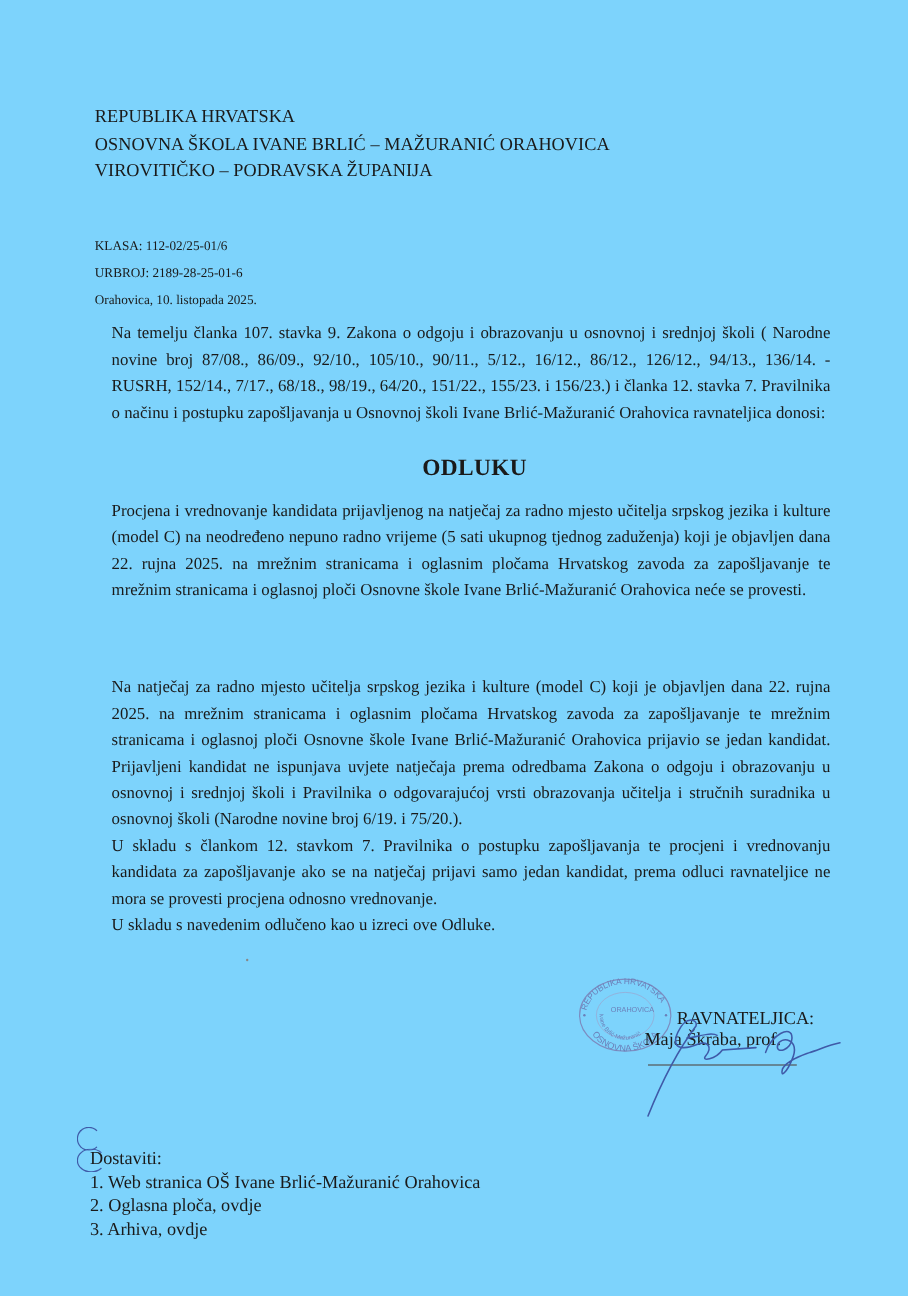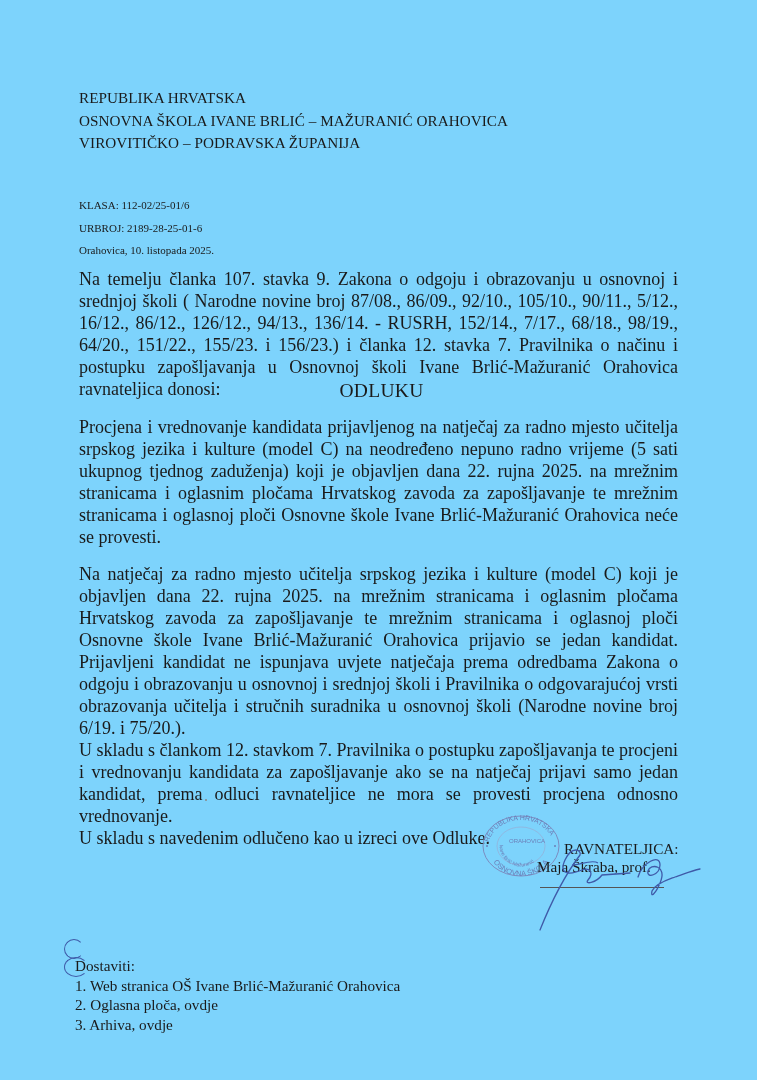--- a/index.html
+++ b/index.html
@@ -5,23 +5,23 @@
     html, body { margin: 0; padding: 0; background: #ffffff; }
     body {
       width: 757px; height: 1080px; position: relative; overflow: hidden;
       font-family: "Liberation Serif", serif; color: #1a1a1a;
     }
     .page { position: absolute; left: 0; top: 0; width: 757px; height: 1080px; background: #7dd3fc; }
     .hdr { position: absolute; left: 79px; top: 87px; font-size: 15.2px; line-height: 22.5px; letter-spacing: 0.05px; }
     .hdr div { white-space: nowrap; }
     .meta { position: absolute; left: 79px; top: 194px; font-size: 11px; line-height: 22.5px; }
     .meta div { white-space: nowrap; }
-    .para { position: absolute; left: 79px; width: 599px; font-size: 18px; line-height: 22px; text-align: justify; }
+    .para { position: absolute; left: 93px; width: 599px; font-size: 14px; line-height: 22px; text-align: justify; }
     .p1 { top: 268px; }
-    .title { position: absolute; left: 82px; width: 599px; top: 380px; text-align: center; font-weight: normal; font-size: 19.5px; letter-spacing: 0.3px; }
+    .title { position: absolute; left: 96px; width: 599px; top: 380px; text-align: center; font-weight: bold; font-size: 19.5px; letter-spacing: 0.3px; }
     .p2 { top: 416px; }
     .subtitle { position: absolute; left: 79px; width: 599px; top: 527px; text-align: center; font-weight: bold; font-size: 15.2px; }
     .p3 { top: 563px; }
     .sign { position: absolute; left: 537px; top: 840px; font-size: 15.2px; line-height: 18px; white-space: nowrap; }
     .sign .role { padding-left: 27px; }
     .stamp { position: absolute; left: 478px; top: 810px; width: 86px; height: 68px; }
     .signature { position: absolute; left: 510px; top: 835px; width: 200px; height: 100px; }
     .sigline { position: absolute; left: 540px; top: 887px; width: 124px; height: 1px; background: #555; }
     .deliver { position: absolute; left: 75px; top: 924px; font-size: 15.2px; line-height: 19.5px; margin-top: 32px; }
     .deliver div { white-space: nowrap; }

